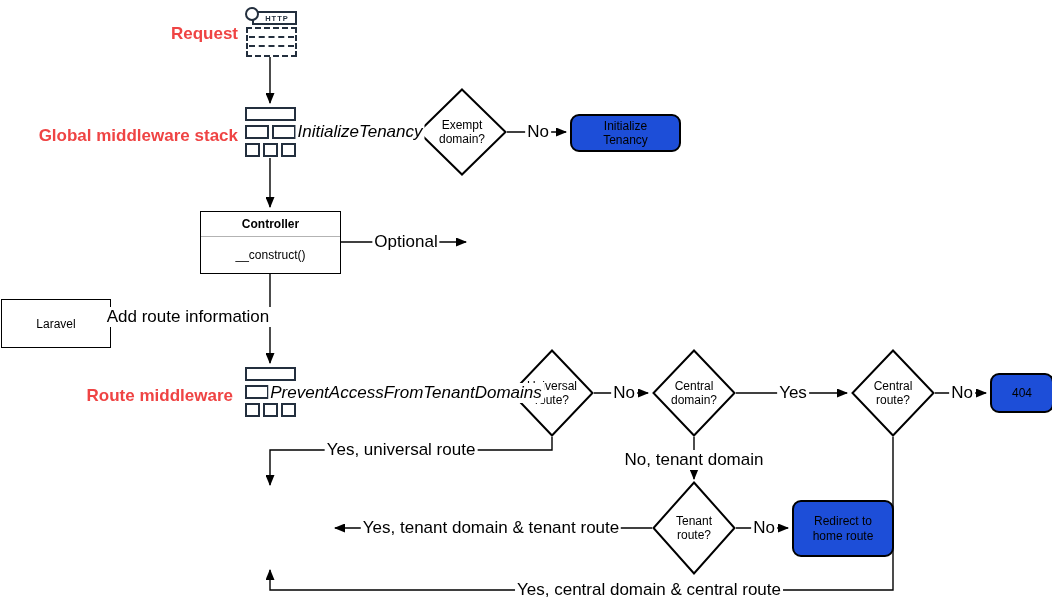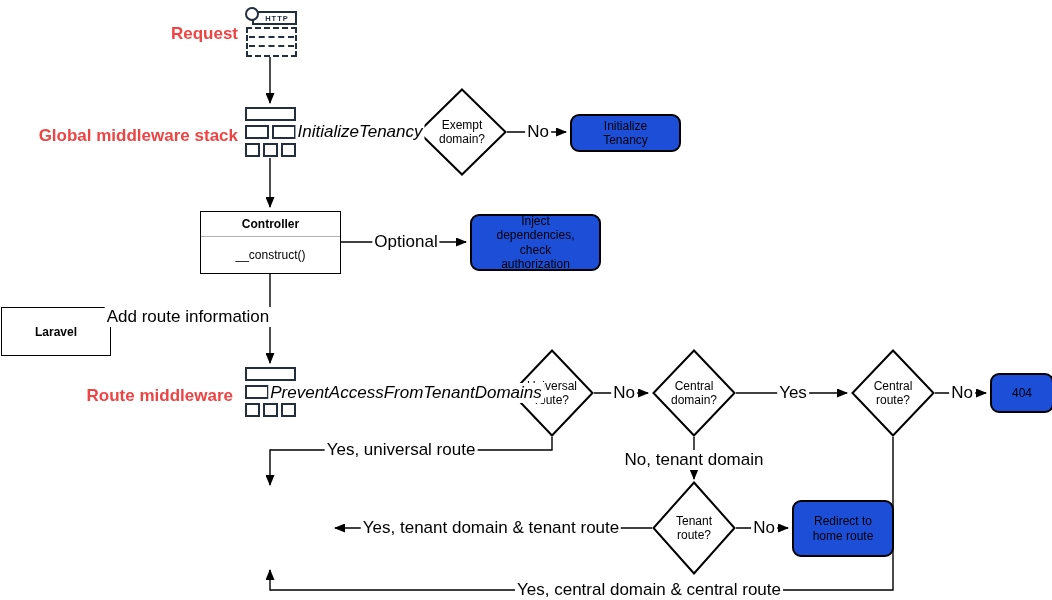--- a/index.html
+++ b/index.html
@@ -102,25 +102,22 @@
 
   <div class="node rounded" style="left:570px; top:114px; width:111px; height:38px;">
     <span>Initialize Tenancy</span>
   </div>
 
   <div class="node rect" style="left:200px; top:211px; width:141px; height:63px;">
     <div class="uml-title">Controller</div>
     <div class="uml-body">__construct()</div>
   </div>
 
-  <div class="node rounded" style="left:470px; top:214px; width:131px; height:57px;">
-    <span>Inject dependencies, check authorization</span>
-  </div>
 
-  <div class="node rect rect-center" style="left:1px; top:307px; width:110px; height:49px;font-weight:bold;">
+  <div class="node rect rect-center" style="left:1px; top:299px; width:110px; height:49px;">
     <span>Laravel</span>
   </div>
 
   <div class="mw-icon" style="left:245px; top:367px; width:51px; height:51px;">
     <div class="b" style="left:0; top:0; width:51px;"></div>
     <div class="b" style="left:0; top:18px; width:24px;"></div>
     <div class="b" style="left:27px; top:18px; width:24px;"></div>
     <div class="b" style="left:0; top:36px; width:15px;"></div>
     <div class="b" style="left:18px; top:36px; width:15px;"></div>
     <div class="b" style="left:36px; top:36px; width:15px;"></div>

